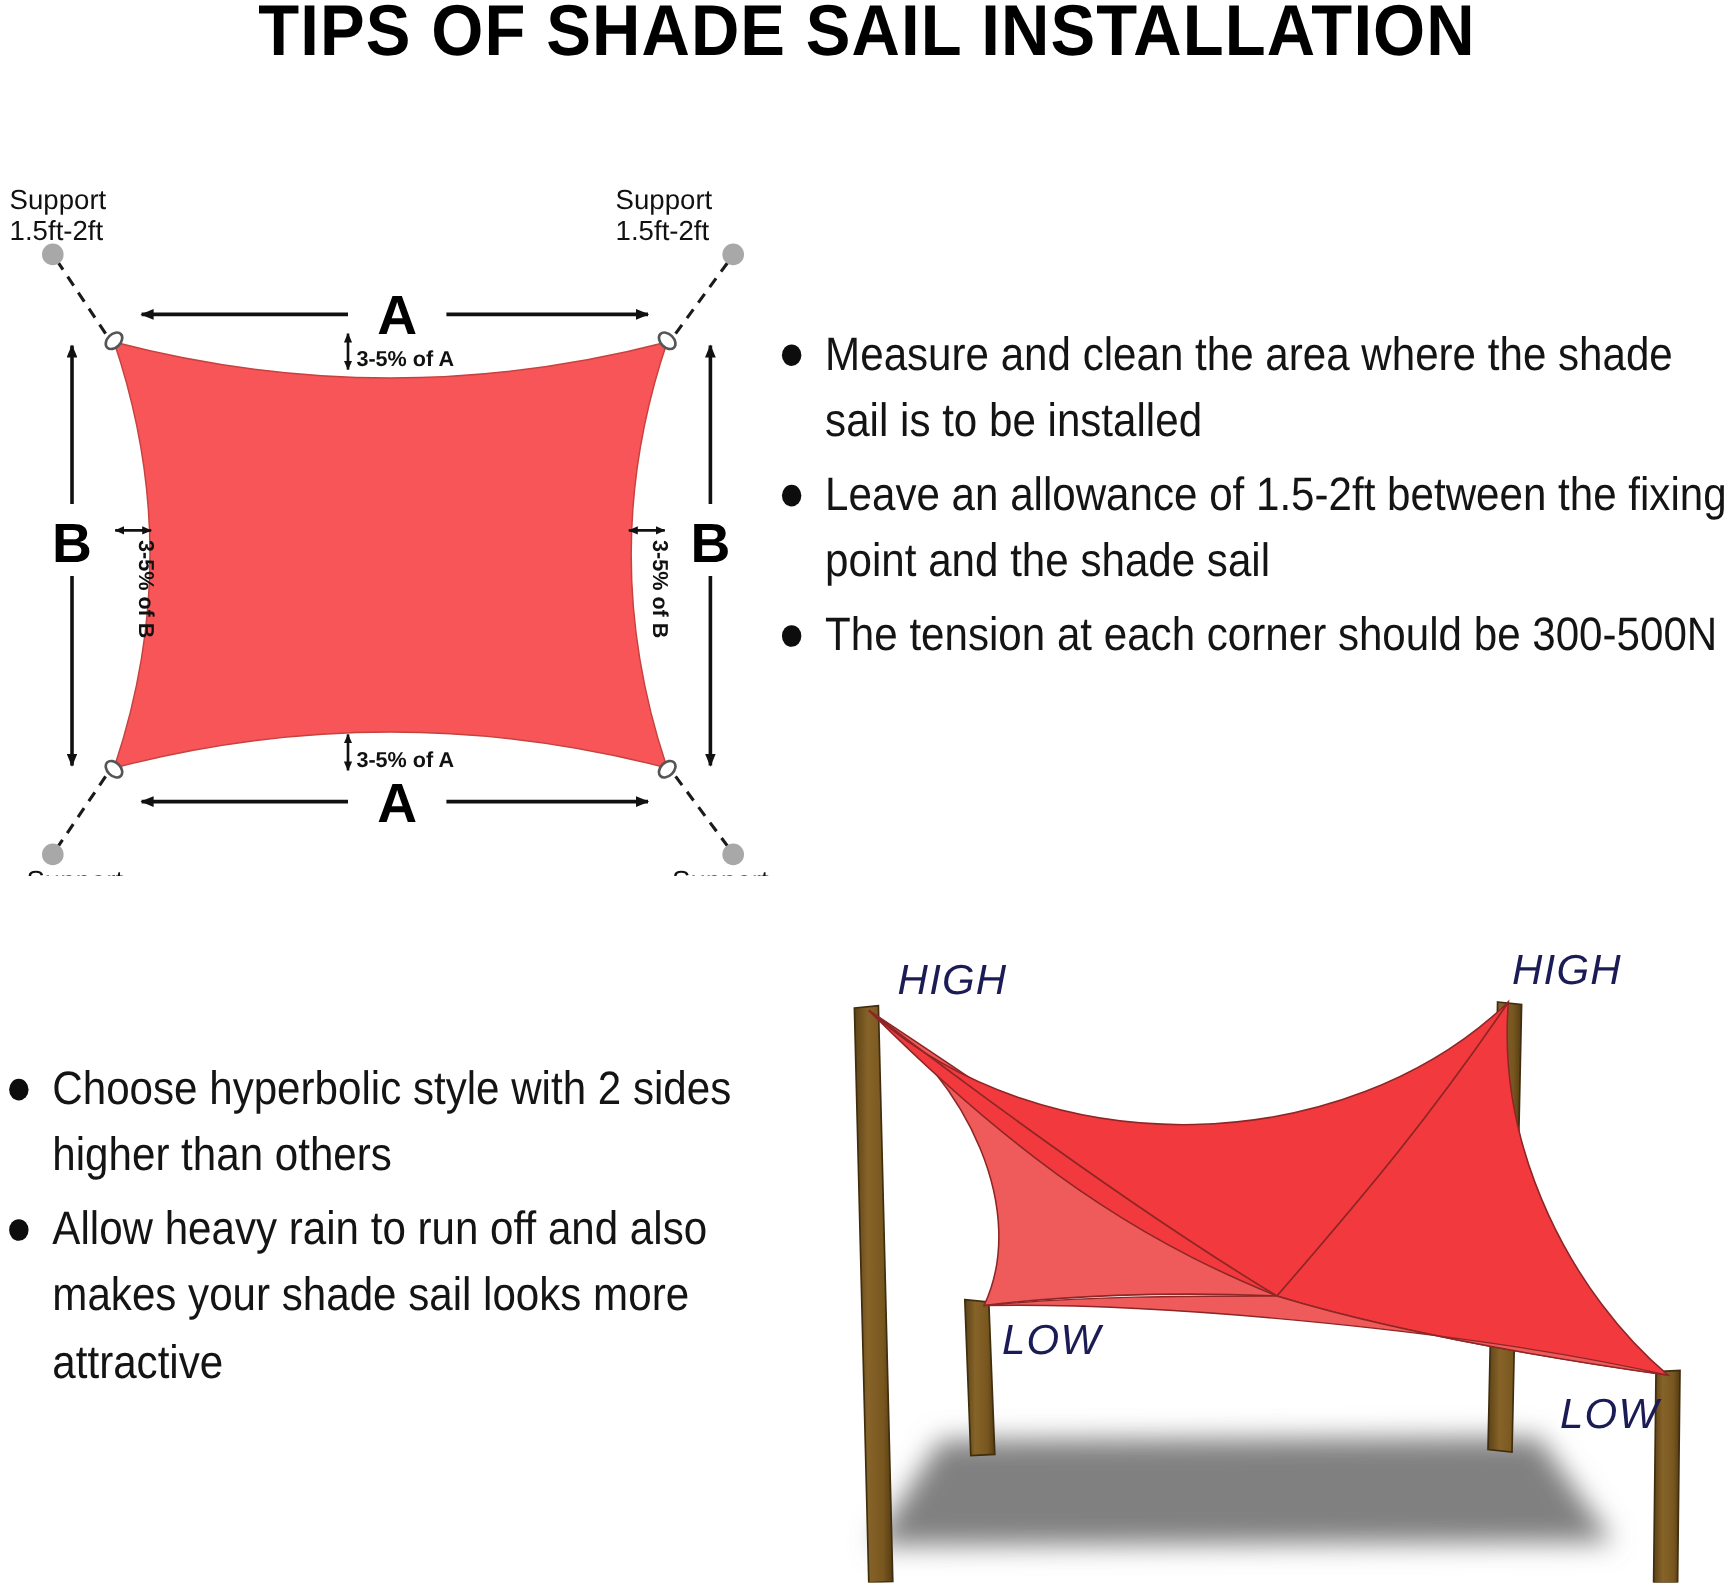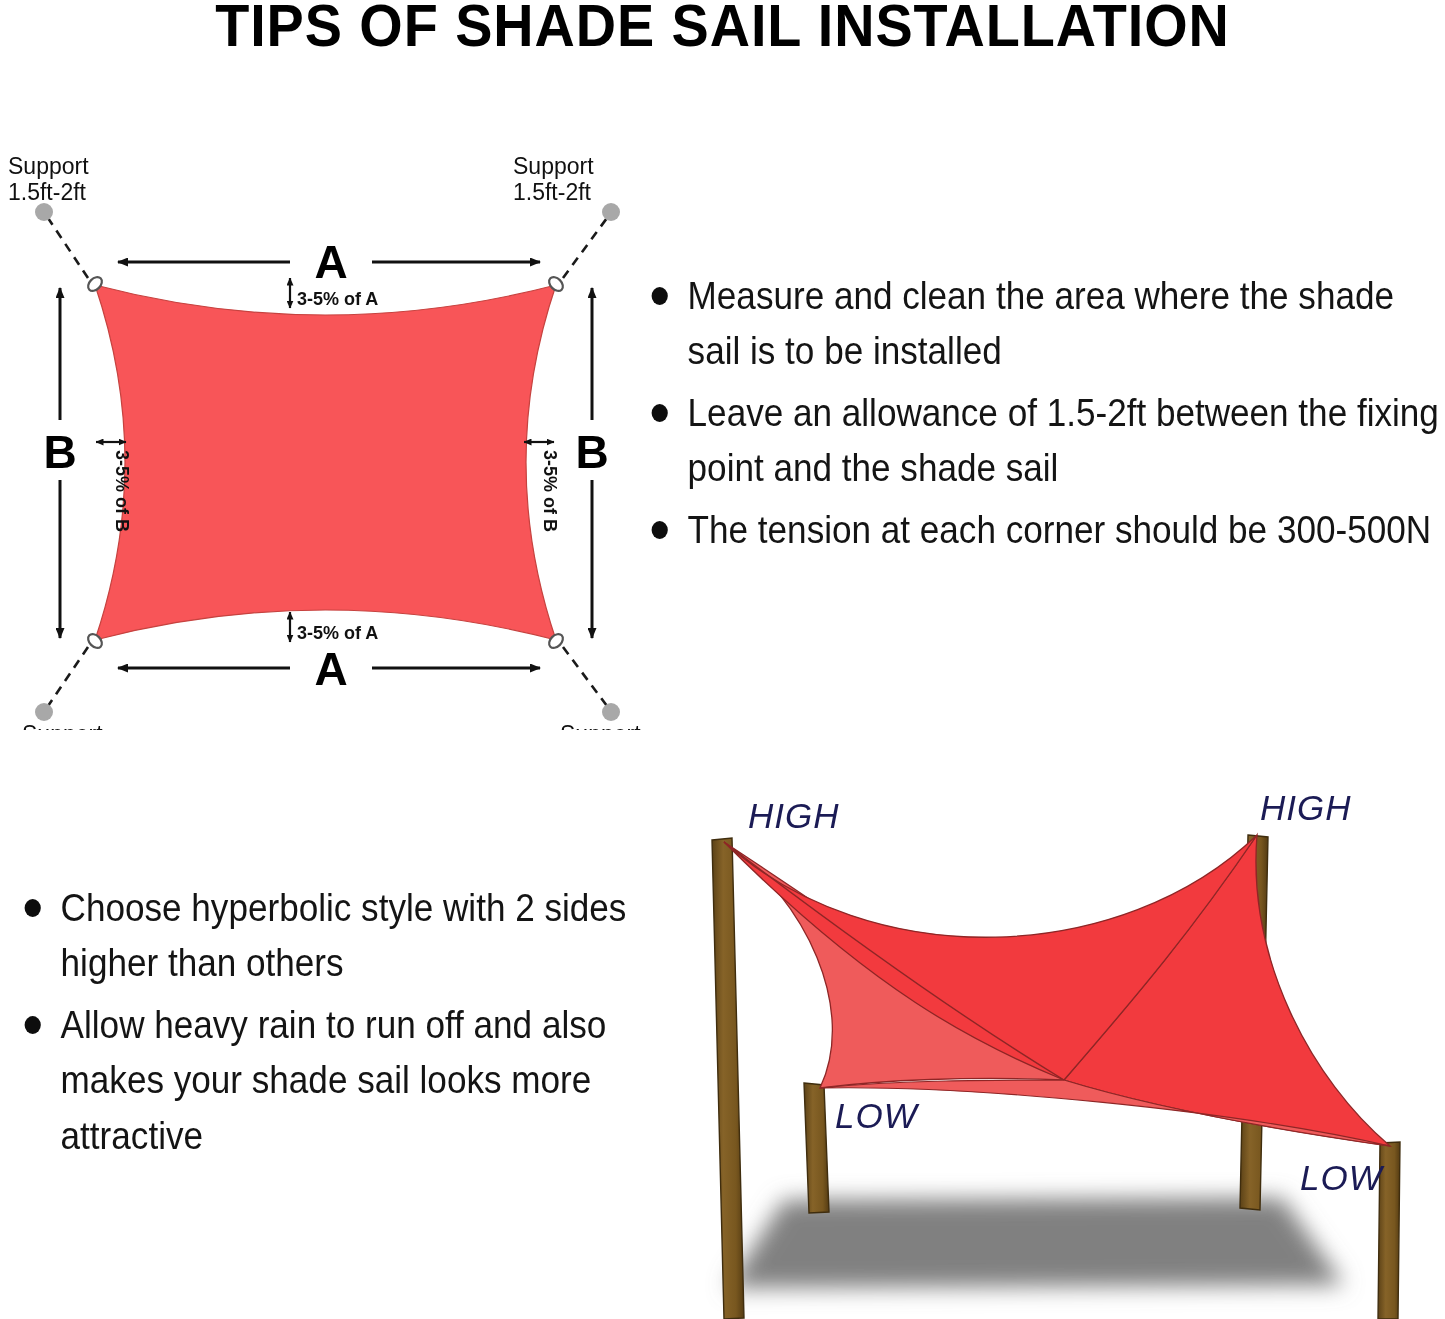--- a/index.html
+++ b/index.html
@@ -88,21 +88,21 @@
   #tips-right-list li {
     font-size: 39px;
     line-height: 1.42;
     margin-bottom: 6px;
   }
   #tips-right-list li .bullet-dot {
     top: 19px;
   }
 
   #tips-bottom-list {
-    left: 21px;
+    left: 4px;
     top: 880px;
     width: 700px;
   }
   #tips-bottom-list li {
     font-size: 39px;
     line-height: 1.42;
     margin-bottom: 6px;
   }
   #tips-bottom-list li .bullet-dot {
     top: 19px;

